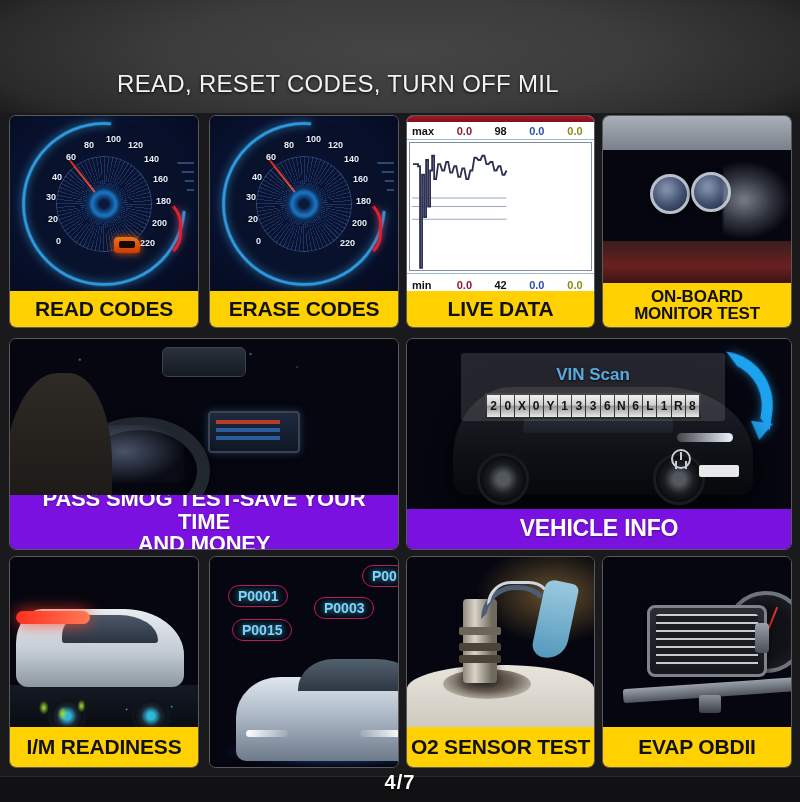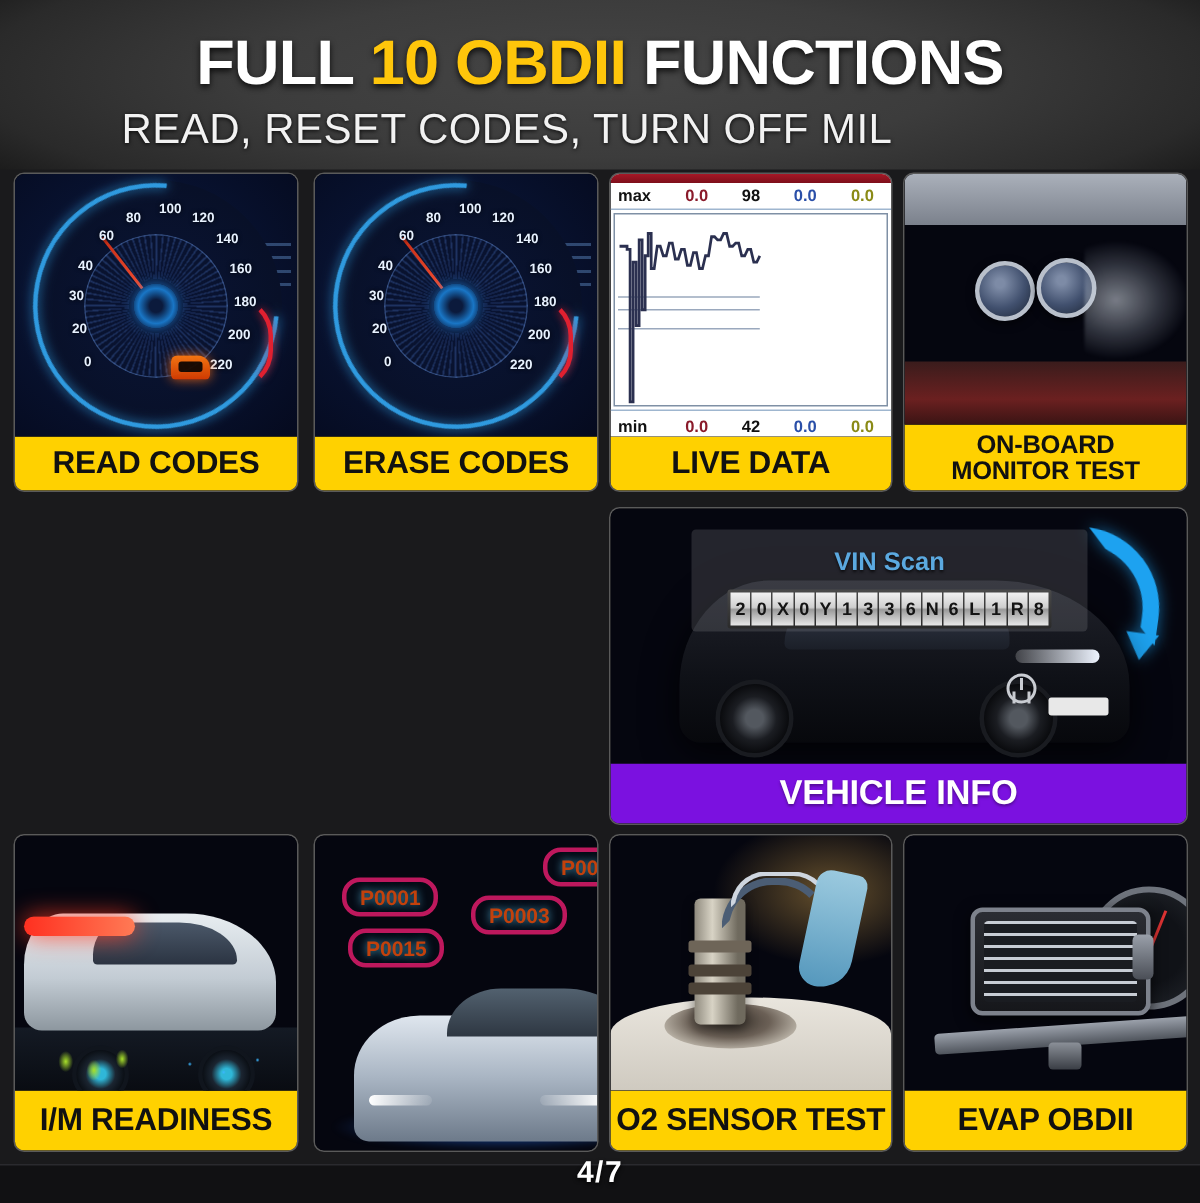--- a/index.html
+++ b/index.html
@@ -24,21 +24,21 @@
     color:#ffffff;
     font-family:"Liberation Sans", sans-serif;
     text-shadow:0 2px 4px rgba(0,0,0,.8);
     white-space:nowrap;
   }
   .title .hl { color:#FFC60B; }
   .title span { display:inline; }
   .subtitle {
     position:absolute; left:0; top:70px; width:676px;
     text-align:center;
-    font-size:28px; color:#f2f2f2; letter-spacing:0.3px;
+    font-size:24px; color:#f2f2f2; letter-spacing:0.3px;
     text-shadow:0 1px 3px rgba(0,0,0,.9);
     white-space:nowrap;
   }
 
   
   .grid { position:absolute; left:0; top:113px; width:800px; height:660px; }
 
   .tile {
     position:absolute;
     background:#0c0c10;
@@ -394,23 +394,23 @@
   .freeze .hl {
     position:absolute; bottom:30px; width:42px; height:7px;
     background:linear-gradient(90deg,#ffffff,rgba(255,255,255,.1));
     border-radius:5px; filter:blur(.5px);
   }
   .freeze .hl.l { left:36px; }
   .freeze .hl.r { left:150px; transform:scaleX(-1); }
   .code-pill {
     position:absolute;
     padding:2px 9px;
-    border:3px solid #be185d;
+    border:1px solid #be185d;
     border-radius:12px;
-    color:#c2410c; font-size:14px; font-weight:bold;
+    color:#7dd3fc; font-size:14px; font-weight:bold;
     background:rgba(6,14,26,.55);
     text-shadow:0 0 6px rgba(90,200,240,.8);
     white-space:nowrap;
   }
 
   .o2 {
     background:
       linear-gradient(120deg,#c8a06a 0%, #a8843f 18%, #8d7a6e 36%, #d9d4cc 62%, #efeae2 100%);
   }
   .o2 .sensor {
@@ -511,23 +511,20 @@
   .footer-strip {
     position:absolute; left:0; bottom:0; width:800px; height:26px;
     background:#111113;
     border-top:1px solid #2a2a2e;
   }
 </style>
 </head>
 <body>
 
 <div class="header">
-  <div class="title">
-    <span>FULL </span><span class="hl">10 OBDII</span><span> FUNCTIONS</span>
-  </div>
   <div class="subtitle">READ, RESET CODES, TURN OFF MIL</div>
 </div>
 
 <div class="grid">
 
   <div class="tile r1 c1">
     <div class="art">
       <div class="speedo-bg"></div>
       <div class="speedo-glow"></div>
       <div class="speedo">
@@ -623,20 +620,36 @@
       <div class="smoke"></div>
     </div>
     <div class="label">
       <div>
         <div>ON-BOARD</div>
         <div>MONITOR TEST</div>
       </div>
     </div>
   </div>
 
+  <div class="tile r2 w2a purple">
+    <div class="art photo interior">
+      <div class="hud"></div>
+      <div class="mirror"></div>
+      <div class="screen"></div>
+      <div class="wheel"></div>
+      <div class="cluster"></div>
+      <div class="person"></div>
+    </div>
+    <div class="label">
+      <div>
+        <div>PASS SMOG TEST-SAVE YOUR TIME</div>
+        <div>AND MONEY</div>
+      </div>
+    </div>
+  </div>
 
   <div class="tile r2 w2b purple one-line">
     <div class="art photo vin-scene">
       <div class="blue-arrow"></div>
       <div class="car-body">
         <div class="car-glass"></div>
         <div class="car-wheel w1"></div>
         <div class="car-wheel w2"></div>
         <div class="car-head"></div>
         <div class="mb-star"></div>

